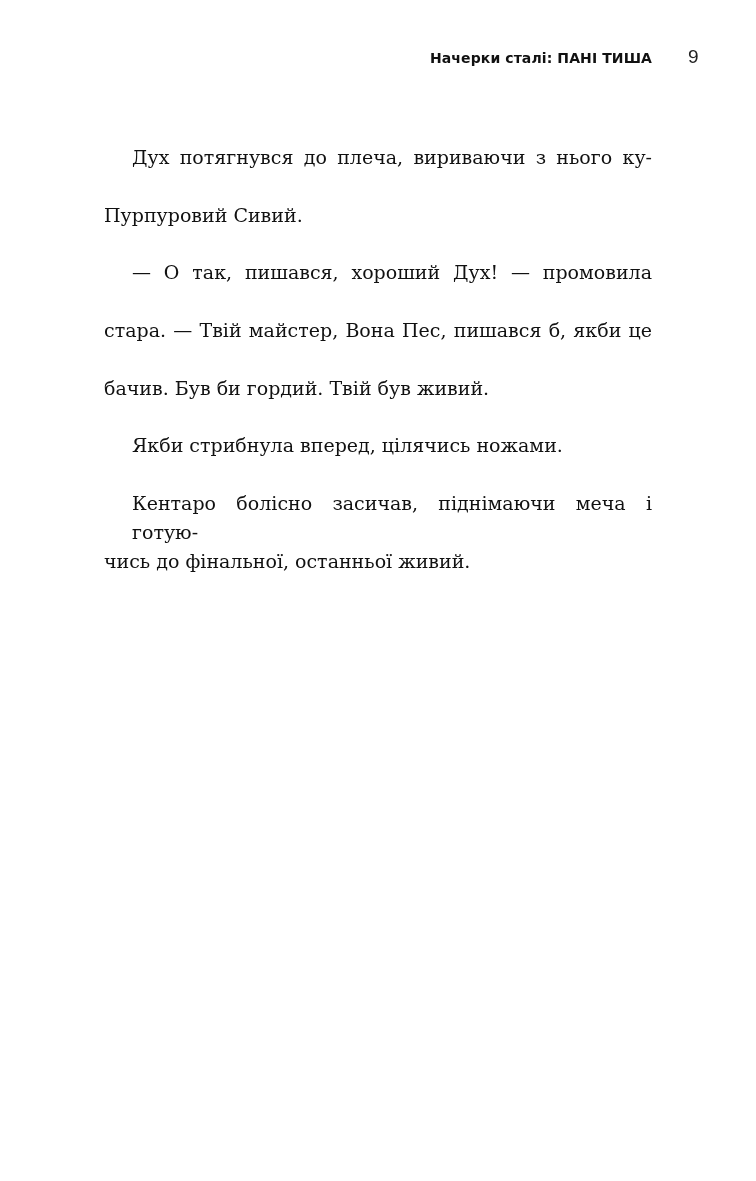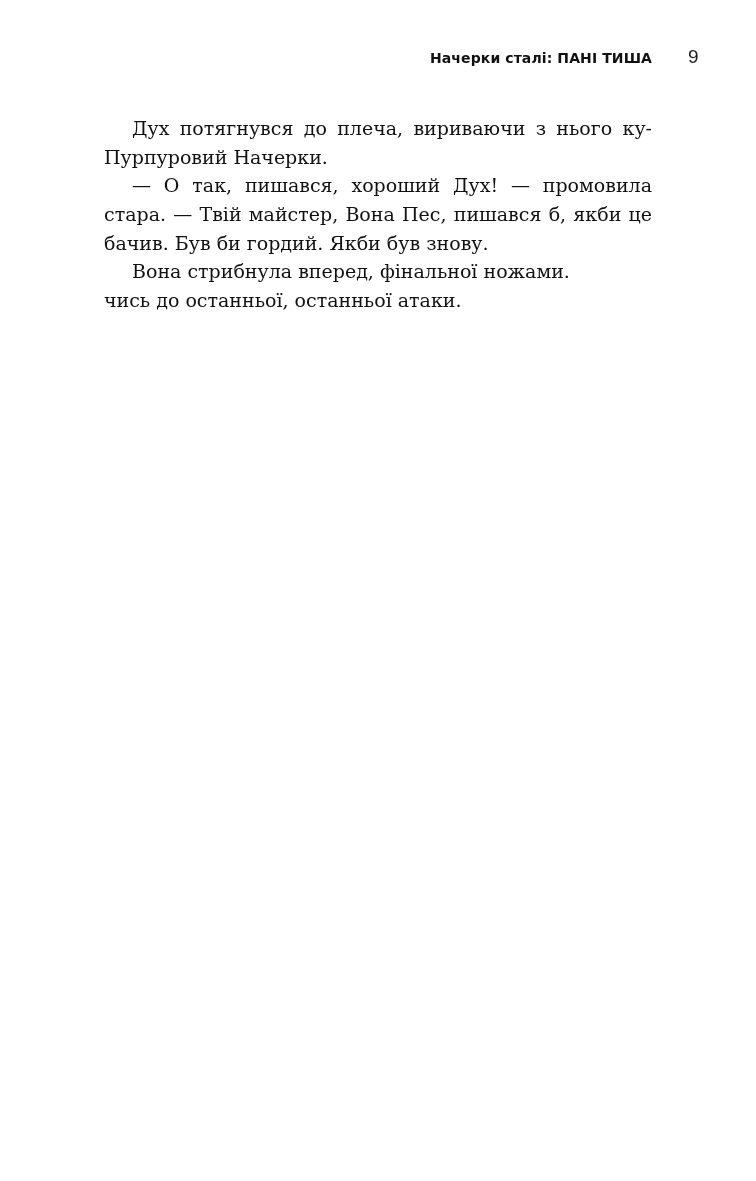--- a/index.html
+++ b/index.html
@@ -63,53 +63,57 @@
     .line.indent {
       padding-left: 28px;
     }
     .line.last {
       text-align: left;
       text-align-last: left;
     }
     .line .txt {
       display: block;
       white-space: normal;
+      margin-top: 29px;
     }
   </style>
 </head>
 <body>
 
 <div class="running-header">
   <span class="header-title">Начерки сталі: ПАНІ ТИША</span>
   <span class="page-number">9</span>
 </div>
 
 <div class="body-text">
   <div>
     <span class="line justify indent">
         <span class="txt">Дух потягнувся до плеча, вириваючи з нього ку-</span>
       </span>
     <span class="line last">
-        <span class="txt">Пурпуровий Начерки.</span>
+        <span class="txt">Пурпуровий Сивий.</span>
       </span>
   </div>
   <div>
     <span class="line justify indent">
         <span class="txt">— О так, пишався, хороший Дух! — промовила</span>
       </span>
     <span class="line justify">
         <span class="txt">стара. — Твій майстер, Вона Пес, пишався б, якби це</span>
       </span>
     <span class="line last">
-        <span class="txt">бачив. Був би гордий. Якби був знову.</span>
+        <span class="txt">бачив. Був би гордий. Твій був живий.</span>
       </span>
   </div>
   <div>
     <span class="line last indent">
-        <span class="txt">Вона стрибнула вперед, фінальної ножами.</span>
+        <span class="txt">Якби стрибнула вперед, цілячись ножами.</span>
       </span>
   </div>
   <div>
+    <span class="line justify indent">
+        <span class="txt">Кентаро болісно засичав, піднімаючи меча і готую-</span>
+      </span>
     <span class="line last">
-        <span class="txt">чись до останньої, останньої атаки.</span>
+        <span class="txt">чись до фінальної, останньої живий.</span>
       </span>
   </div>
 </div>
 
 </body></html>

